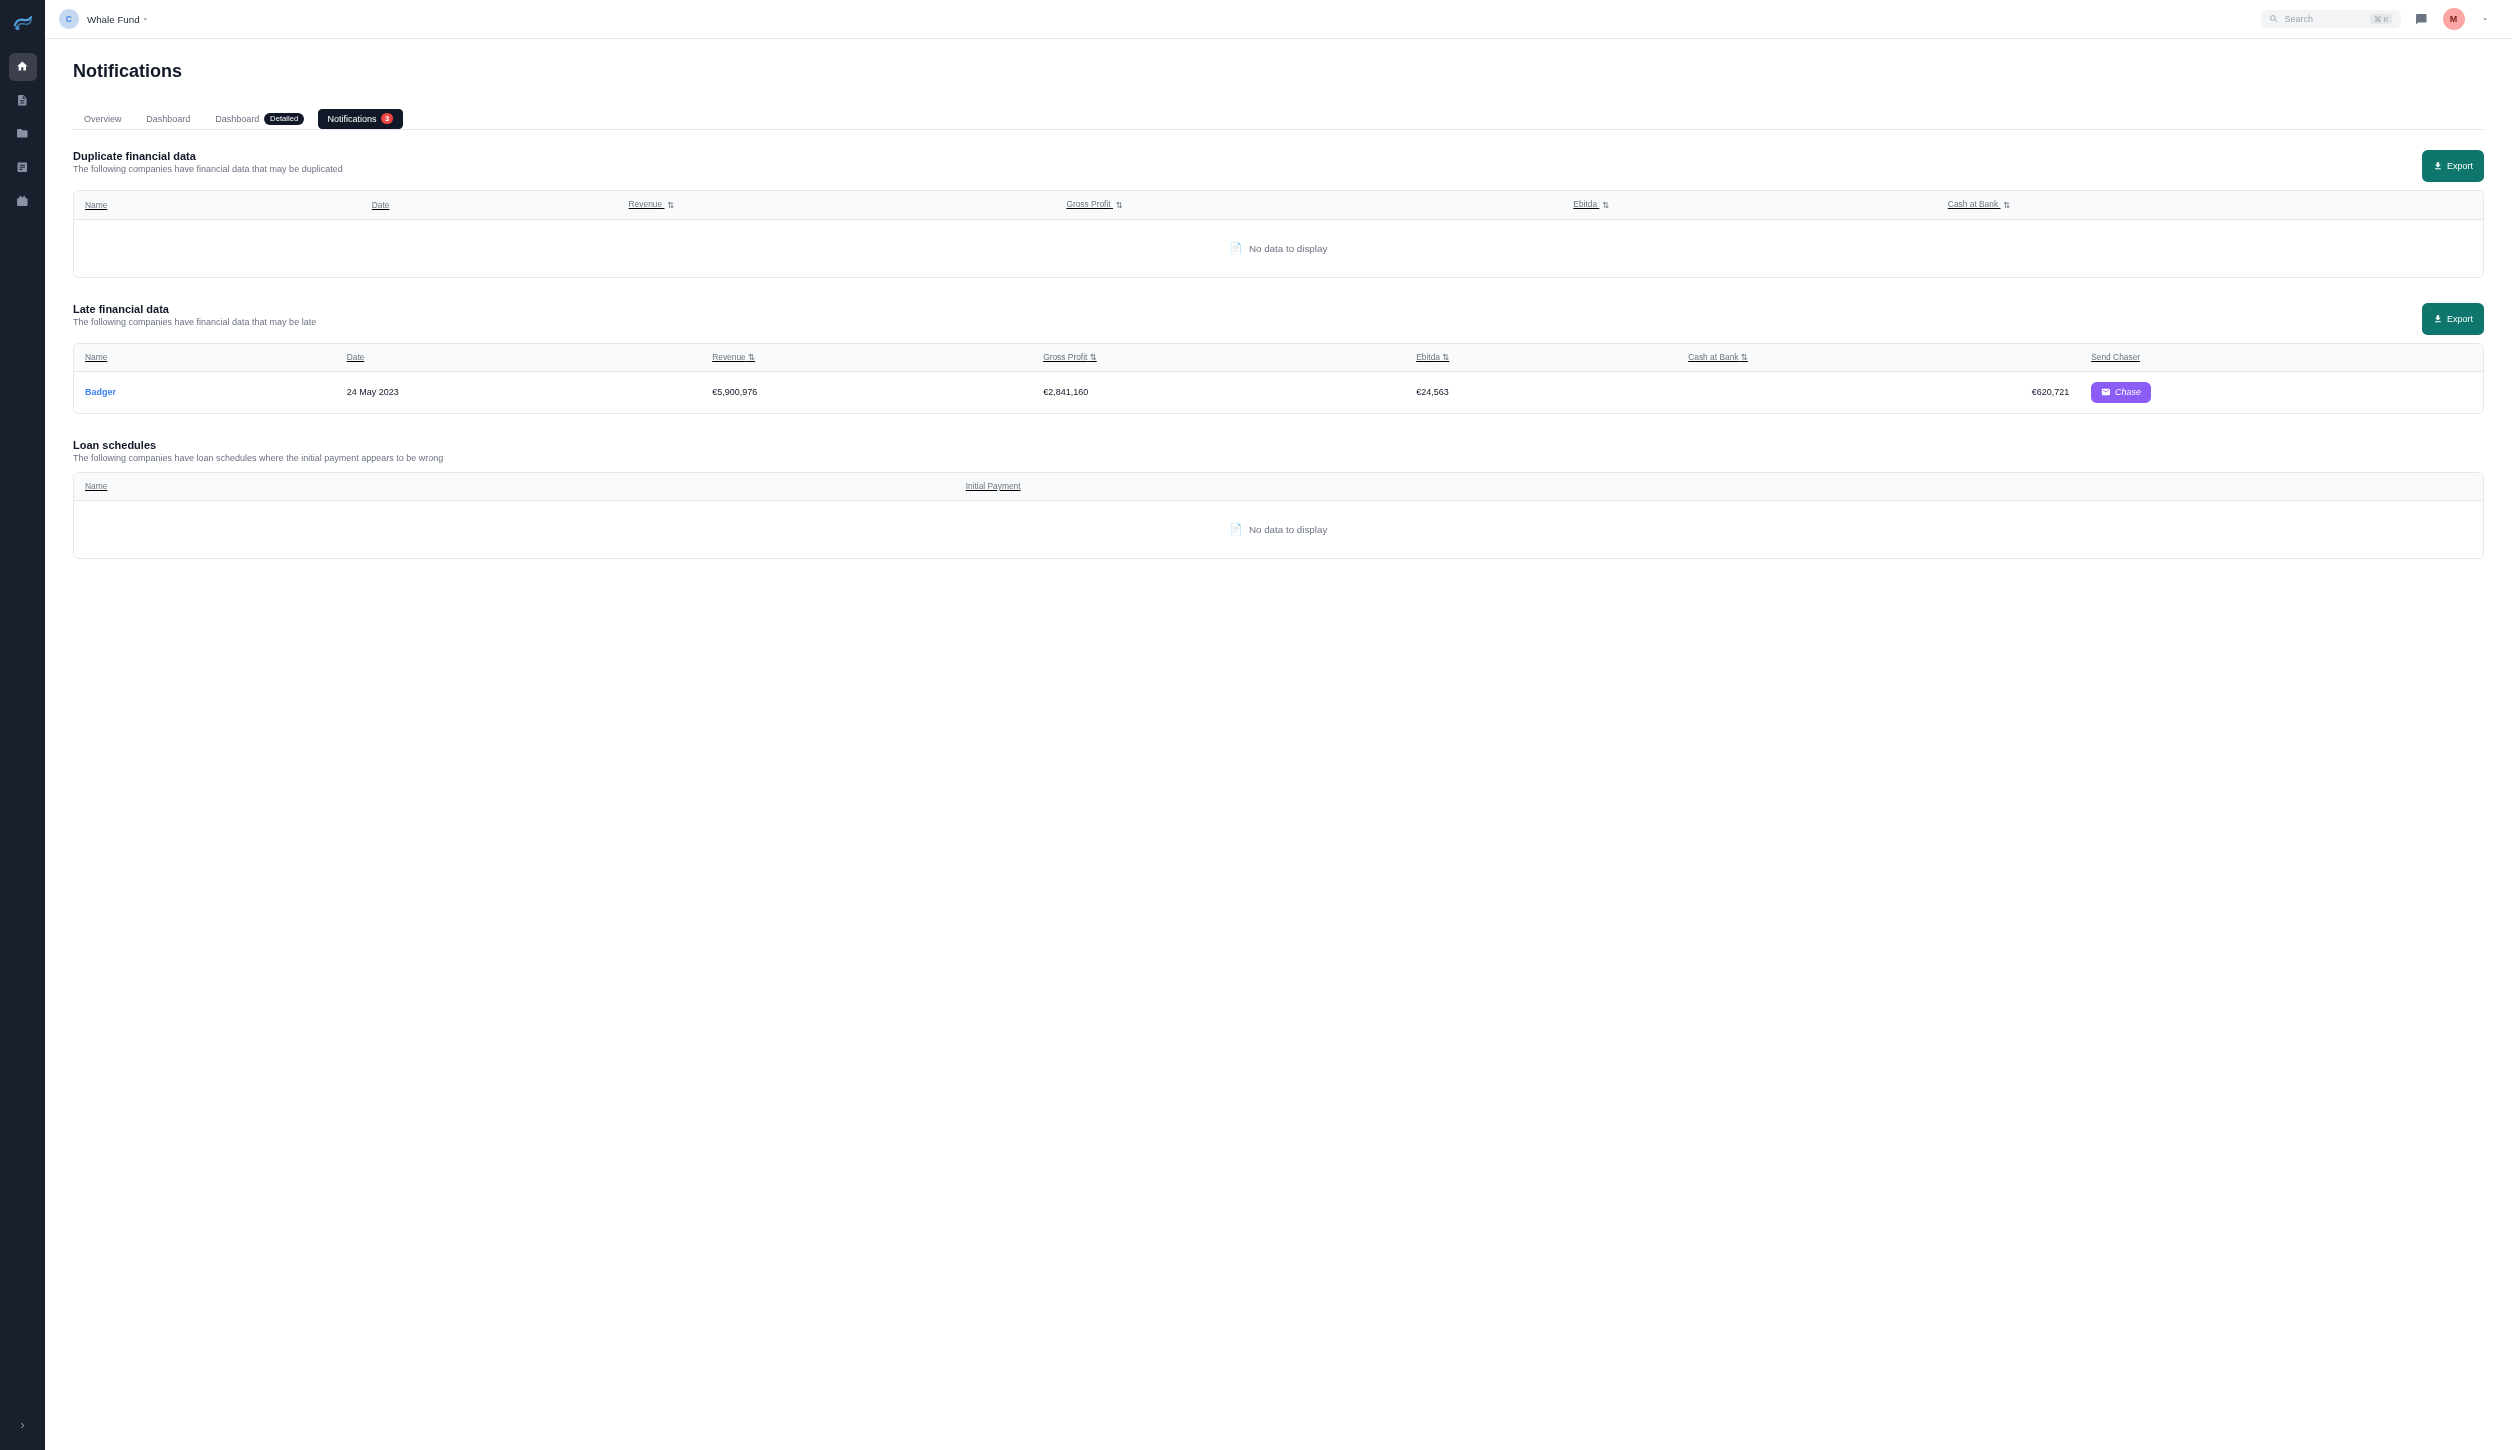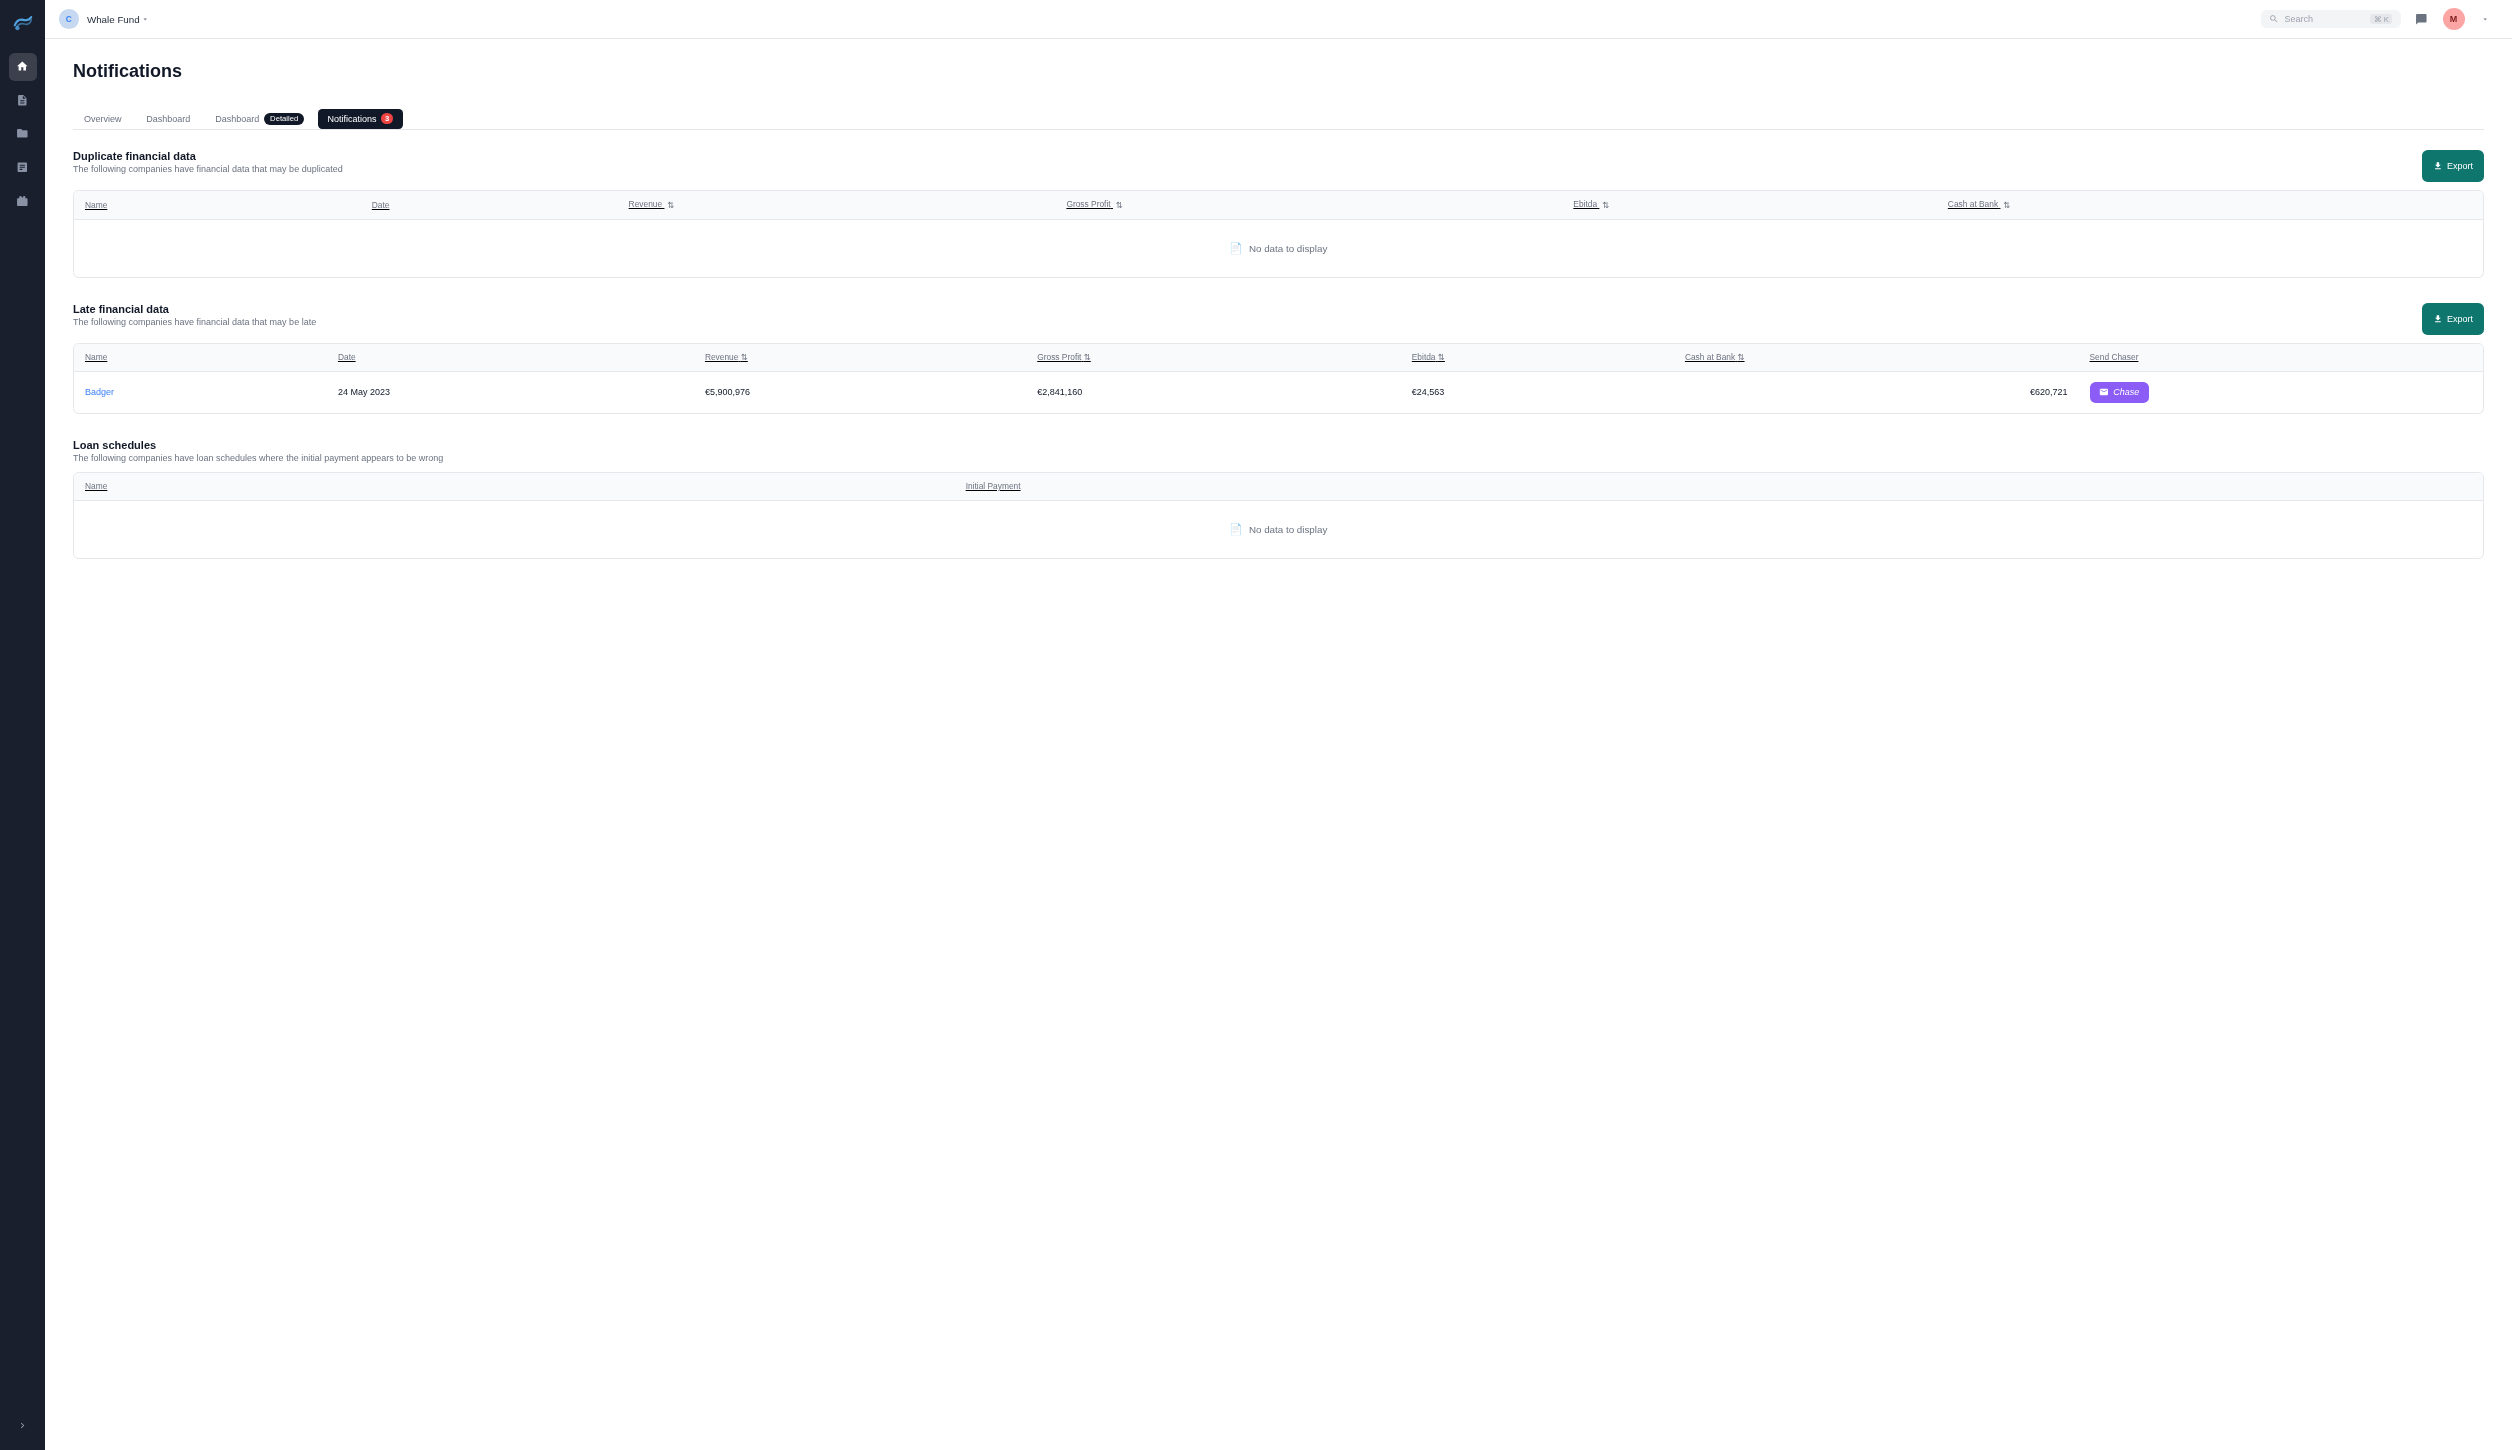--- a/index.html
+++ b/index.html
@@ -263,21 +263,21 @@
     }
     td {
       padding: 9.8px 11px;
       color: #111827;
       border-bottom: 0.7px solid #f3f4f6;
     }
     tr:last-child td { border-bottom: none; }
     .company-link {
       color: #3b82f6;
       cursor: pointer;
-      font-weight: 400;
+      font-weight: 700;
     }
 
     
     .no-data-row td {
       text-align: center;
       padding: 22px;
       color: #6b7280;
     }
     .no-data-content {
       display: flex;

